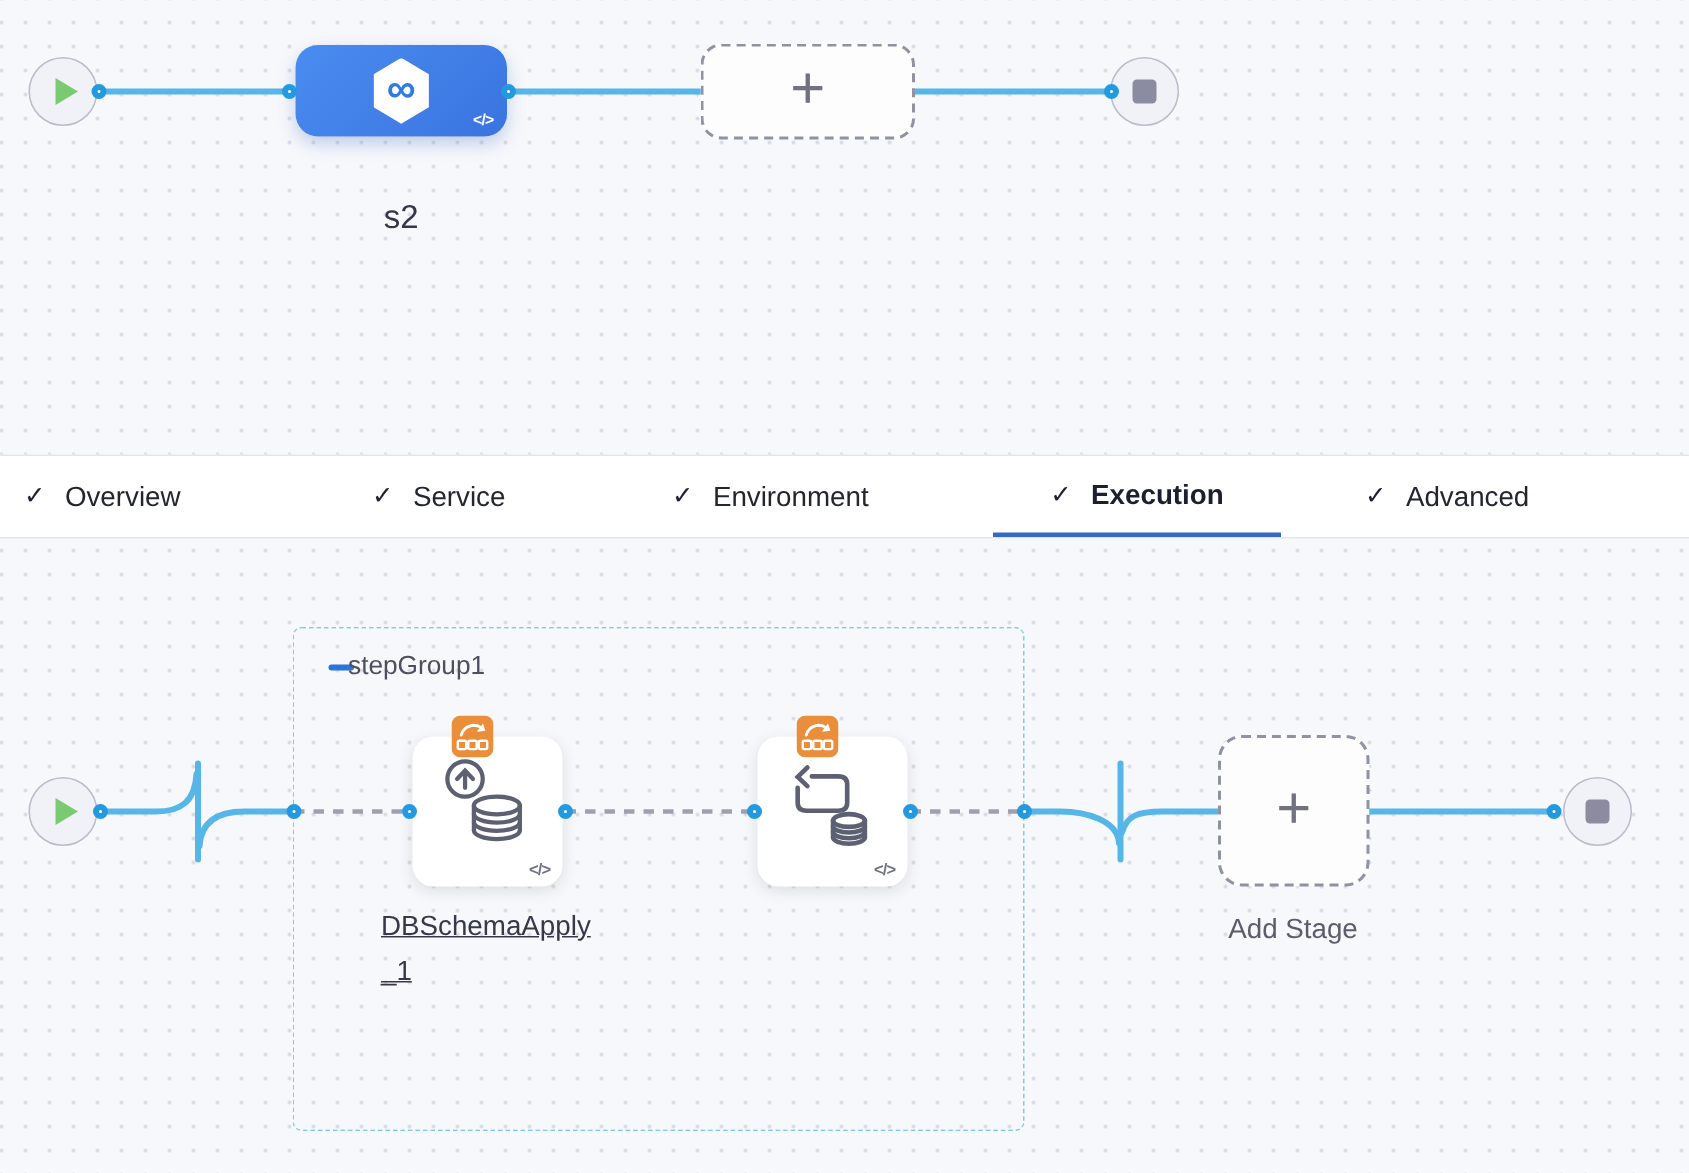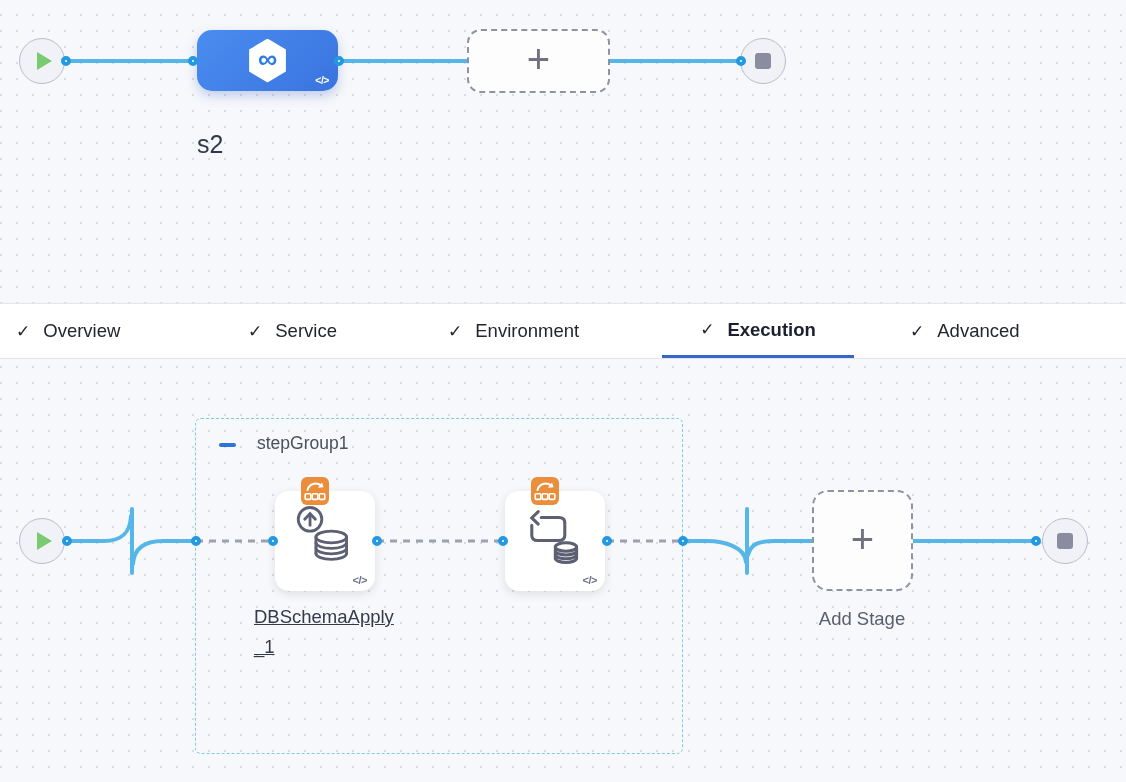--- a/index.html
+++ b/index.html
@@ -27,22 +27,22 @@
     border-left:15px solid #79ca71;
     border-top:9.5px solid transparent; border-bottom:9.5px solid transparent;
   }
   .stop-sq { width:16px; height:16px; background:#8b8c9f; border-radius:3px; }
   .port {
     position:absolute; width:10px; height:10px; background:#fff;
     border:4px solid #2399e0; border-radius:50%;
     transform:translate(-50%,-50%); z-index:4;
   }
   .node-label {
-    position:absolute; color:#34374a;
-    font-size:25px; line-height:29px; z-index:3;
+    position:absolute; text-align:center; color:#34374a;
+    font-size:22px; line-height:29px; z-index:3;
   }
 
   
   .stage-node {
     position:absolute; left:197px; top:30px; width:141px; height:61px;
     border-radius:15px; background:linear-gradient(135deg,#4a8cf0,#3a74df);
     box-shadow:0 5px 12px rgba(52,96,190,.28); z-index:3;
     display:flex; align-items:center; justify-content:center;
   }
   .hexagon {
@@ -79,21 +79,21 @@
   
   .step-group {
     position:absolute; left:195px; top:418px; width:488px; height:336px;
     border:1.5px dashed #7ecbe6; border-radius:6px; z-index:1;
   }
   .sg-collapse {
     position:absolute; left:23px; top:24px; width:17px; height:4px;
     border-radius:2px; background:#2b74d8;
   }
   .sg-title {
-    position:absolute; left:61px; top:14px; font-size:17.5px; color:#4c4f5e;
+    position:absolute; left:36px; top:14px; font-size:17.5px; color:#4c4f5e;
   }
 
   
   .step-card {
     position:absolute; width:100px; height:100px; background:#fff; border-radius:14px;
     box-shadow:0 3px 10px rgba(40,41,61,.12); z-index:3;
   }
   .step-card .code-glyph {
     position:absolute; right:8px; bottom:5px; color:#6f7186;
     font-size:11px; font-weight:700; letter-spacing:-.5px;

